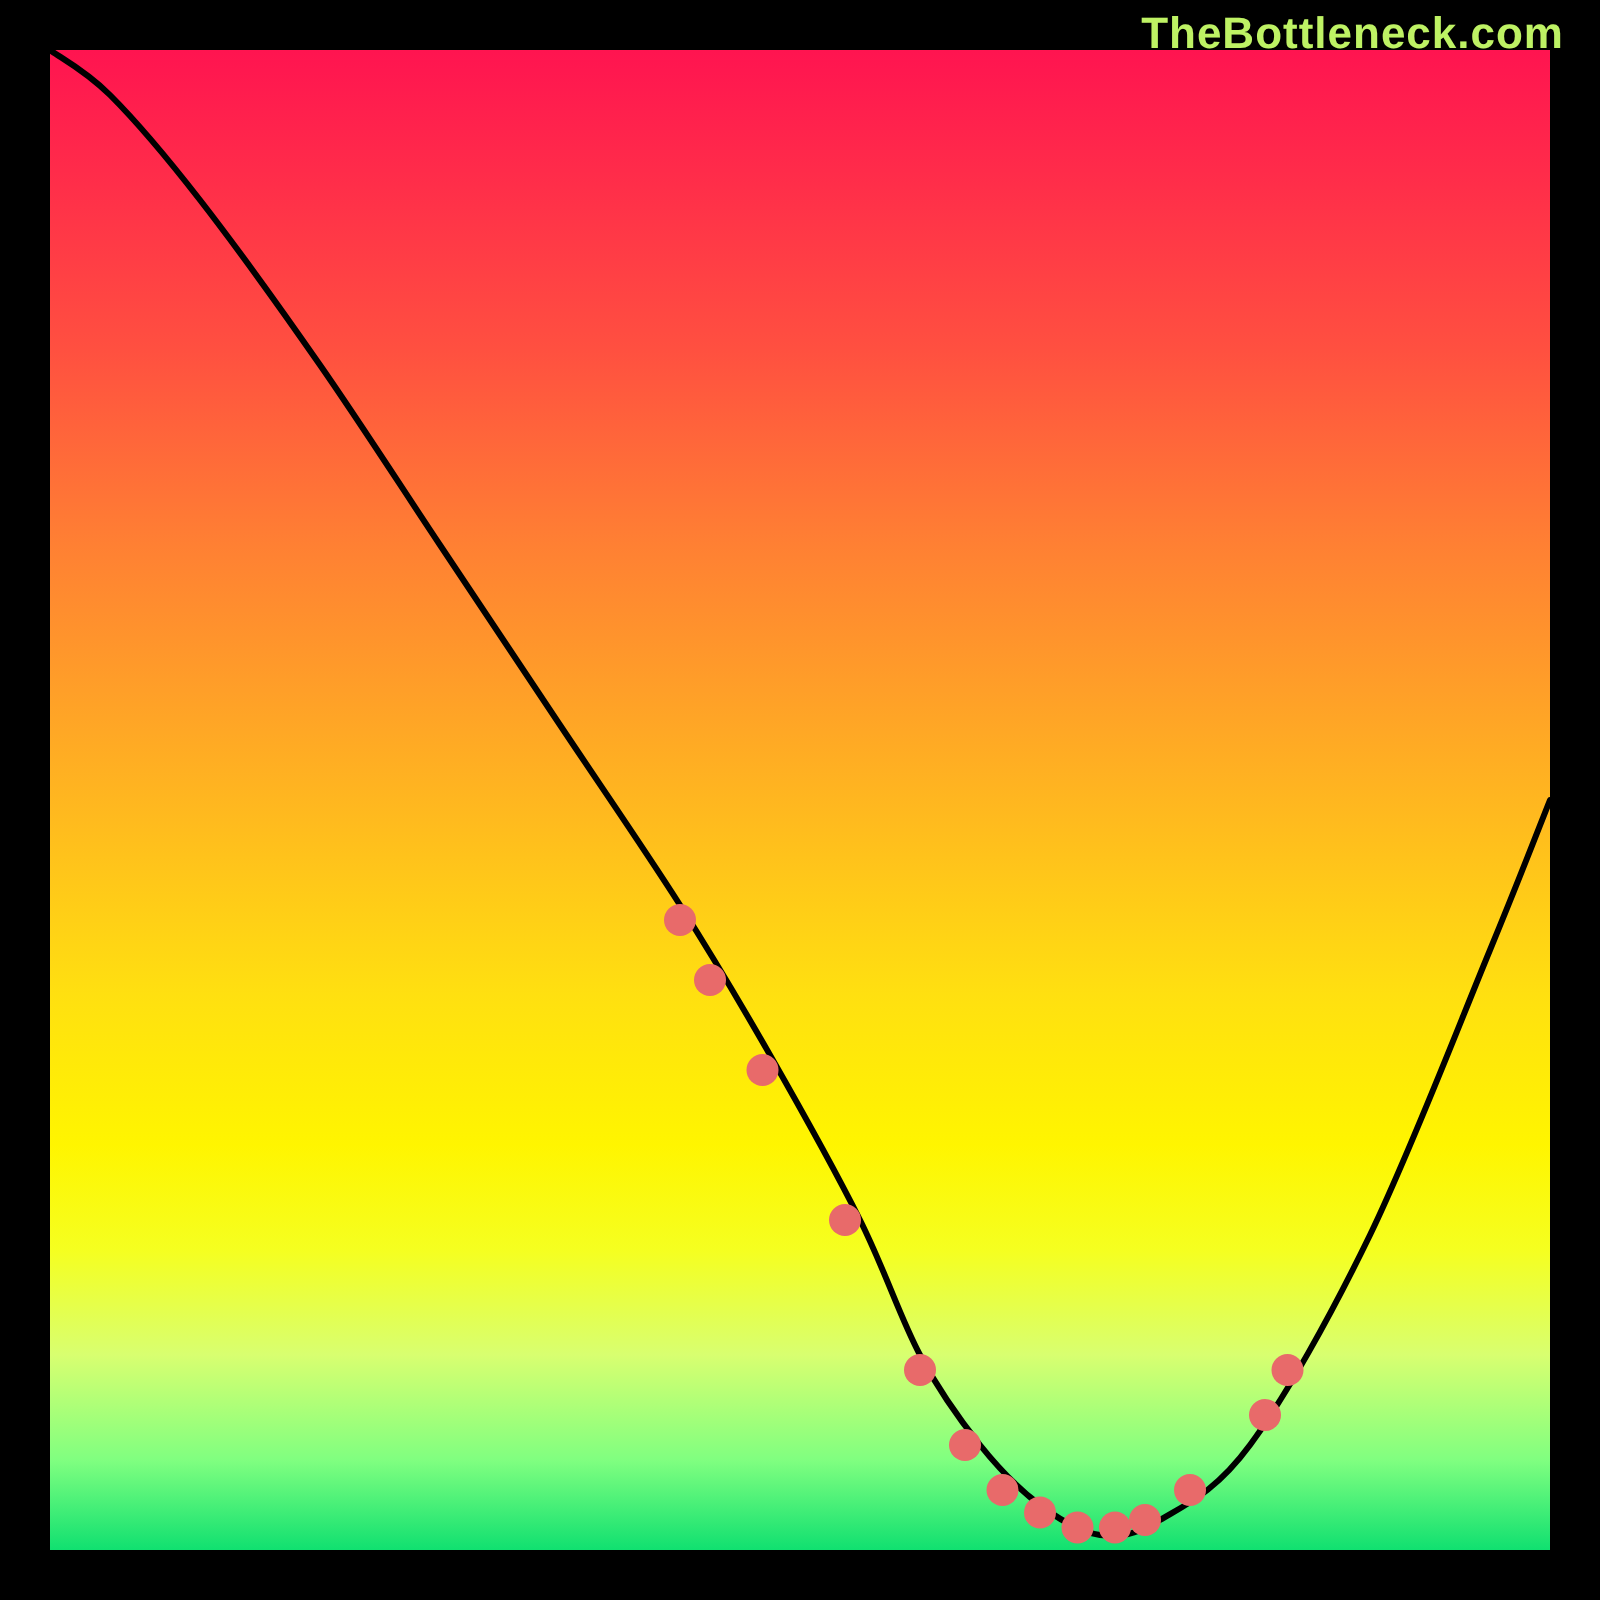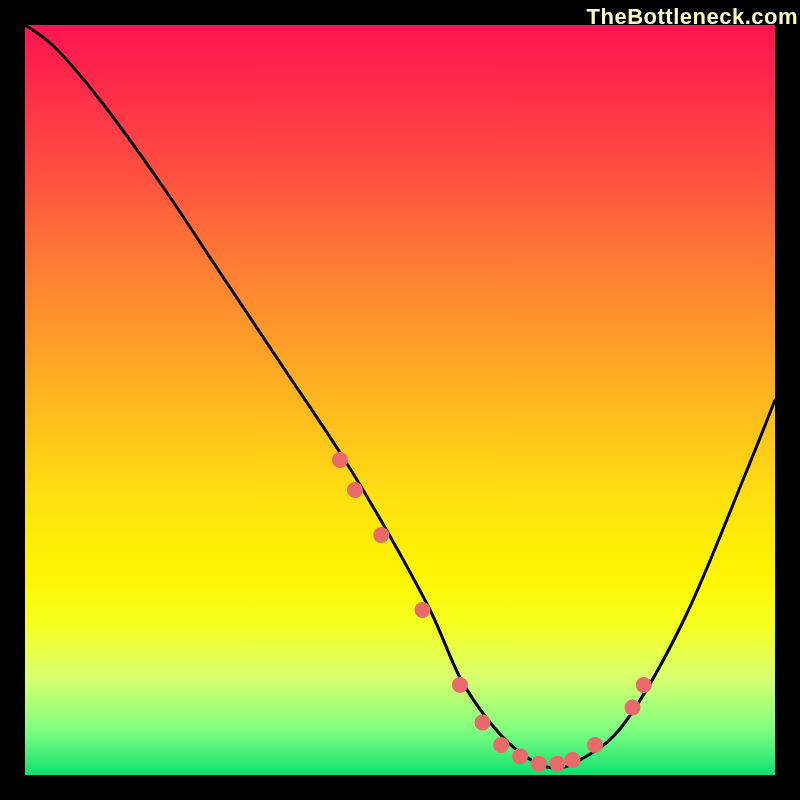--- a/index.html
+++ b/index.html
@@ -17,25 +17,25 @@
       #ffb022 48%,
       #ffe010 63%,
       #fff500 73%,
       #f5ff20 80%,
       #d8ff70 87%,
       #80ff80 94%,
       #10e070 100%);
   }
   .attrib {
     position: absolute;
-    top: 4px; right: 2px;
+    top: 4px; right: 18px;
     font-family: Arial, Helvetica, sans-serif;
     font-size: 22px;
     font-weight: bold;
-    color: #fef9c3;
+    color: #bef264;
     letter-spacing: 0.5px;
   }
   svg.curve { position: absolute; left: 0; top: 0; width: 750px; height: 750px; }
 </style>
 </head>
 <body>
 
 <div class="stage">
   <div class="plot">
     <svg class="curve" viewBox="0 0 750 750">

